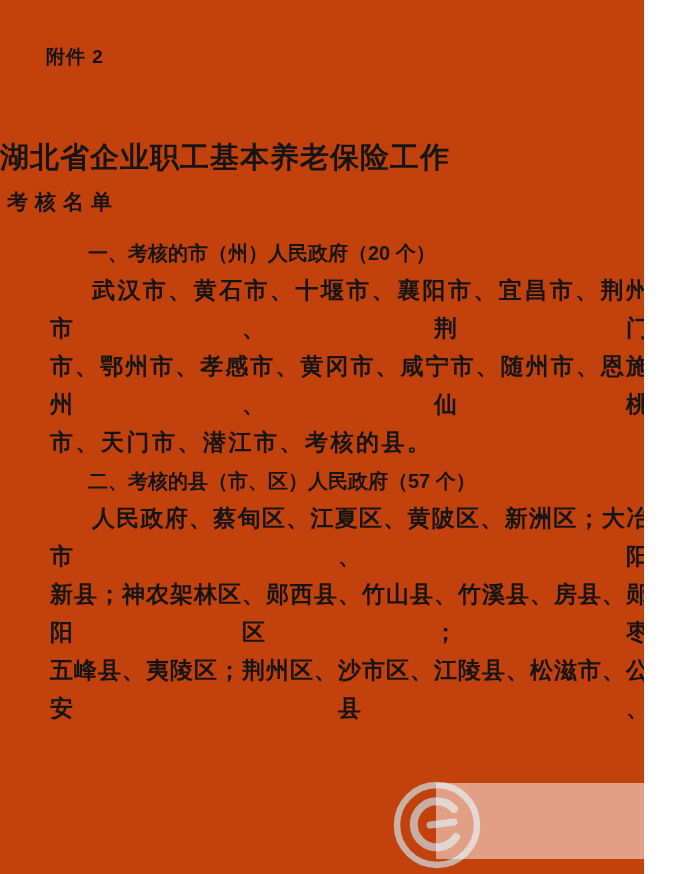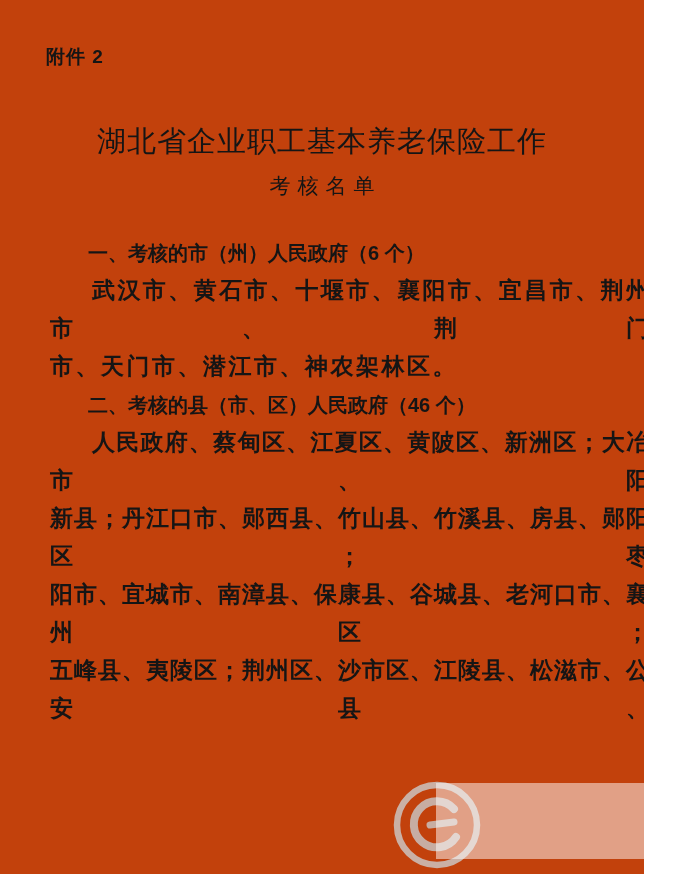--- a/index.html
+++ b/index.html
@@ -6,22 +6,22 @@
   .page{
     position:relative;width:644px;height:874px;background:#c2410c;overflow:hidden;
     color:#151515;font-family:"Liberation Serif","DejaVu Serif",serif;
   }
   .attachment{
     position:absolute;left:46px;top:46px;
     font-family:"Liberation Sans","DejaVu Sans",sans-serif;
     font-weight:700;font-size:19px;letter-spacing:1px;line-height:22px;
   }
   .title{
-    position:absolute;left:0;top:120px;width:100%;text-align:center;
-    font-family:"Liberation Sans","DejaVu Sans",sans-serif;font-weight:400;
+    position:absolute;left:0;top:136px;width:100%;text-align:left;
+    font-family:"Liberation Sans","DejaVu Sans",sans-serif;font-weight:700;
   }
   .title .t1{font-size:29px;line-height:42px;letter-spacing:1px;}
   .title .t2{font-size:21px;line-height:48px;letter-spacing:7px;text-indent:7px;}
   .doc-body{position:absolute;left:50px;top:234px;width:600px;z-index:1;}
   .heading-row{
     font-family:"Liberation Sans","DejaVu Sans",sans-serif;
     font-weight:700;font-size:20px;line-height:38px;text-indent:38px;white-space:nowrap;
   }
   .body-line{
     font-weight:700;font-size:23px;line-height:38px;letter-spacing:1px;
@@ -48,27 +48,27 @@
 <div class="page">
 
   <div class="attachment">附件 2</div>
 
   <div class="title">
     <div class="t1">湖北省企业职工基本养老保险工作</div>
     <div class="t2">考核名单</div>
   </div>
 
   <div class="doc-body">
-      <div class="heading-row">一、考核的市（州）人民政府（6 个）</div>
+      <div class="heading-row">一、考核的市（州）人民政府（20 个）</div>
       <div class="body-line indent">武汉市、黄石市、十堰市、襄阳市、宜昌市、荆州市、荆门</div>
-      <div class="body-line para-end">市、天门市、潜江市、神农架林区。</div>
-      <div class="heading-row">二、考核的县（市、区）人民政府（46 个）</div>
+      <div class="body-line">市、鄂州市、孝感市、黄冈市、咸宁市、随州市、恩施州、仙桃</div>
+      <div class="body-line para-end">市、天门市、潜江市、考核的县。</div>
+      <div class="heading-row">二、考核的县（市、区）人民政府（57 个）</div>
       <div class="body-line indent">人民政府、蔡甸区、江夏区、黄陂区、新洲区；大冶市、阳</div>
-      <div class="body-line">新县；丹江口市、郧西县、竹山县、竹溪县、房县、郧阳区；枣</div>
-      <div class="body-line">阳市、宜城市、南漳县、保康县、谷城县、老河口市、襄州区；</div>
+      <div class="body-line">新县；神农架林区、郧西县、竹山县、竹溪县、房县、郧阳区；枣</div>
       <div class="body-line">五峰县、夷陵区；荆州区、沙市区、江陵县、松滋市、公安县、</div>
     </div>
 
   <div class="wm-logo">
     <svg width="94" height="94" viewBox="0 0 94 94" xmlns="http://www.w3.org/2000/svg">
       <circle cx="47" cy="47" r="40" fill="none" stroke="#cccccc" stroke-width="6.5"></circle>
       <path d="M64 31 A 23 23 0 1 0 66 59" fill="none" stroke="#c9c9c9" stroke-width="8" stroke-linecap="round"></path>
       <path d="M40 47 L 64 44" fill="none" stroke="#c9c9c9" stroke-width="7" stroke-linecap="round"></path>
     </svg>
   </div>

